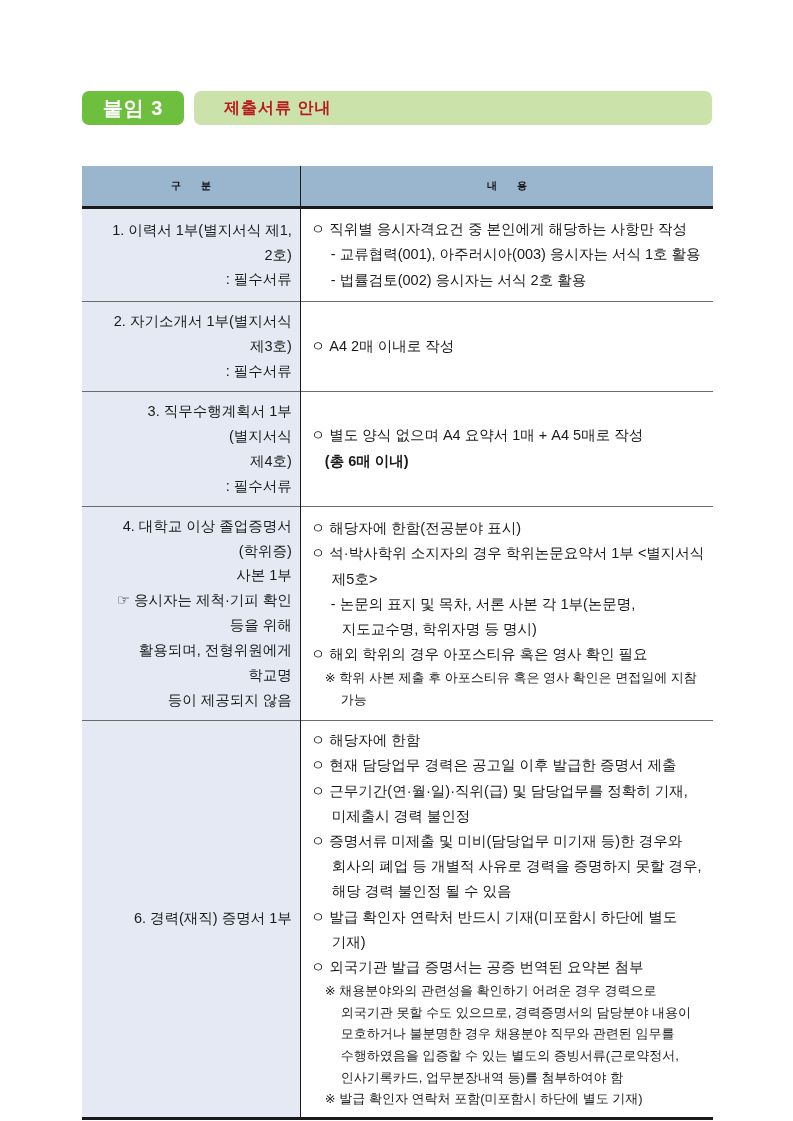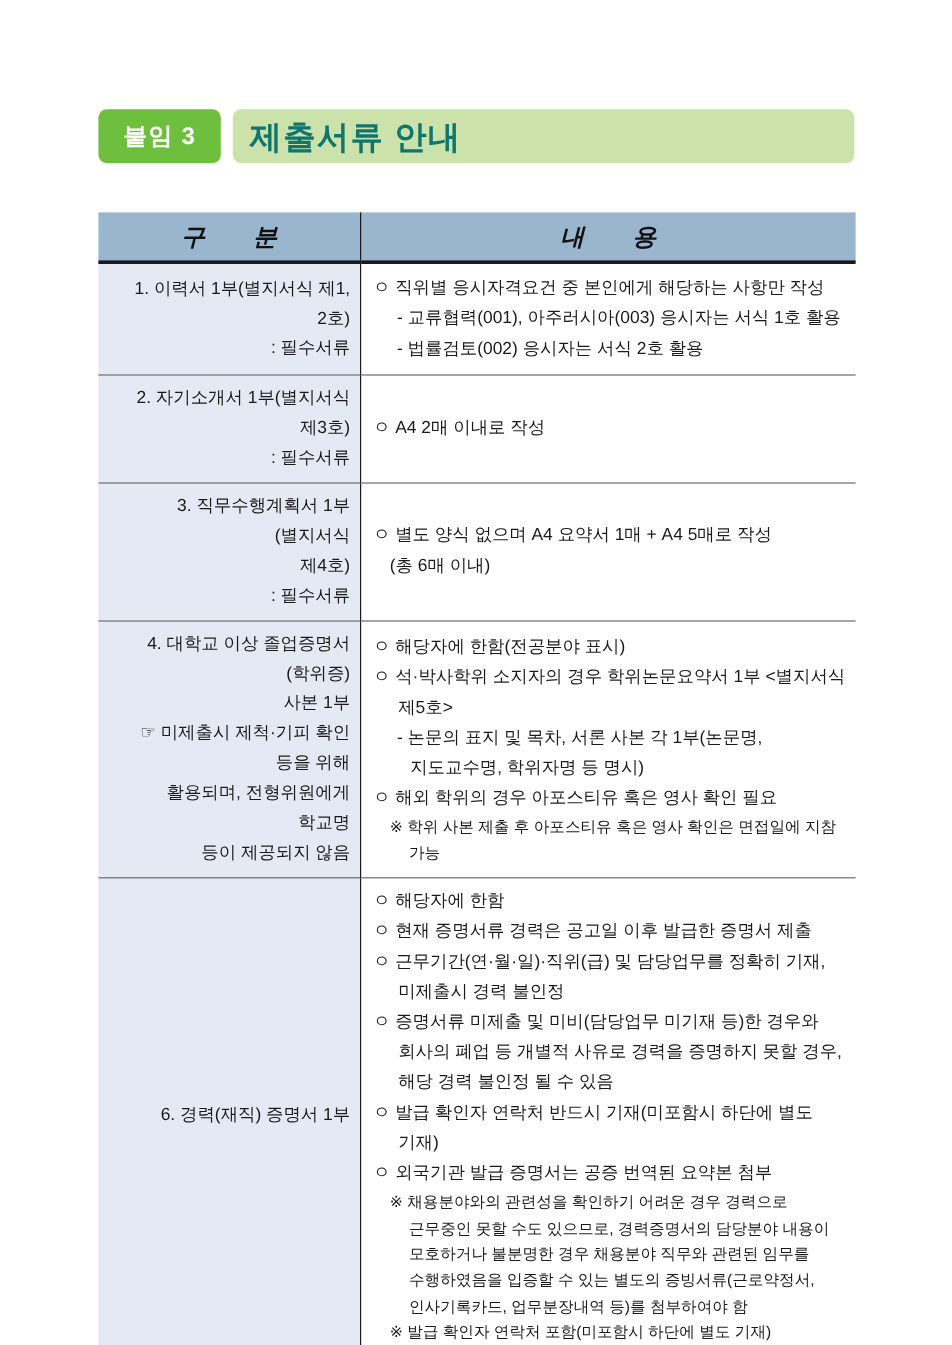--- a/index.html
+++ b/index.html
@@ -14,21 +14,21 @@
     font-family: "Liberation Sans", "DejaVu Sans", sans-serif;
     color: #1a1a1a;
     overflow: hidden;
   }
 
   
   .header-row {
     display: flex;
     align-items: stretch;
     margin: 91px 81px 0 82px;
-    height: 45px;
+    height: 34px;
     gap: 10px;
   }
   .badge {
     background: #6fbf3e;
     color: #ffffff;
     border-radius: 7px;
     width: 102px;
     flex: 0 0 102px;
     display: flex;
     align-items: center;
@@ -36,49 +36,48 @@
     font-size: 20px;
     font-weight: bold;
     letter-spacing: 1px;
   }
   .title-box {
     background: #cbe2ab;
     border-radius: 7px;
     flex: 1 1 auto;
     display: flex;
     align-items: center;
-    padding-left: 14px;
-    font-size: 27px;
+    padding-left: 30px;
+    font-size: 16px;
     font-weight: bold;
-    color: #0f766e;
+    color: #b91c1c;
     letter-spacing: 1px;
   }
 
   
   table.doc-table {
     border-collapse: collapse;
     table-layout: fixed;
     width: 631px;
     margin: 41px 0 0 82px;
     font-size: 14.5px;
   }
   col.c-cat  { width: 34.6%; }
   col.c-body { width: 65.4%; }
 
   thead th {
     background: #9ab5ce;
     height: 40px;
-    font-size: 20px;
+    font-size: 10px;
     font-weight: bold;
     color: #111111;
     text-align: center;
     vertical-align: middle;
     border-bottom: 3px solid #1a1a1a;
     padding: 0;
-    font-style: italic;
   }
   thead th.cat-head { border-right: 1.5px solid #1a1a1a; }
 
   tbody tr { border-bottom: 1.5px solid #6b6b6b; }
   tbody tr:last-child { border-bottom: 3px solid #1a1a1a; }
 
   
   tbody tr:nth-child(1) { height: 94px;  }
   tbody tr:nth-child(2) { height: 60px;  }
   tbody tr:nth-child(3) { height: 83px;  }
@@ -97,21 +96,21 @@
   .cat-line.indent-1 { padding-left: 14px; }
 
   td.content-cell {
     background: #ffffff;
     vertical-align: middle;
     padding: 7px 8px 7px 10px;
   }
   .item { line-height: 1.74; word-break: keep-all; }
   .item-circle { padding-left: 21px; text-indent: -21px; }
   .item-dash   { padding-left: 31px; text-indent: -11px; }
-  .item-cont   { padding-left: 14px; }
+  .item-cont   { padding-left: 14px; font-weight: bold; }
   .item-note   { padding-left: 30px; text-indent: -16px; font-size: 13px; line-height: 1.66; }
 </style>
 </head>
 <body>
 
 <div class="header-row">
   <div class="badge">붙임 3</div>
   <div class="title-box">제출서류 안내</div>
 </div>
 
@@ -155,41 +154,41 @@
         </td>
         <td class="content-cell">
           <div class="item item-circle">ㅇ 별도 양식 없으며 A4 요약서 1매 + A4 5매로 작성</div>
           <div class="item item-cont">(총 6매 이내)</div>
         </td>
       </tr>
       <tr>
         <td class="cat-cell">
           <div class="cat-line indent-0">4. 대학교 이상 졸업증명서(학위증)</div>
           <div class="cat-line indent-1">사본 1부</div>
-          <div class="cat-line indent-0">☞ 미제출시 제척·기피 확인 등을 위해</div>
+          <div class="cat-line indent-0">☞ 응시자는 제척·기피 확인 등을 위해</div>
           <div class="cat-line indent-1">활용되며, 전형위원에게 학교명</div>
           <div class="cat-line indent-1">등이 제공되지 않음</div>
         </td>
         <td class="content-cell">
           <div class="item item-circle">ㅇ 해당자에 한함(전공분야 표시)</div>
           <div class="item item-circle">ㅇ 석·박사학위 소지자의 경우 학위논문요약서 1부 &lt;별지서식 제5호&gt;</div>
           <div class="item item-dash">- 논문의 표지 및 목차, 서론 사본 각 1부(논문명, 지도교수명, 학위자명 등 명시)</div>
           <div class="item item-circle">ㅇ 해외 학위의 경우 아포스티유 혹은 영사 확인 필요</div>
           <div class="item item-note">※ 학위 사본 제출 후 아포스티유 혹은 영사 확인은 면접일에 지참 가능</div>
         </td>
       </tr>
       <tr>
         <td class="cat-cell">
           <div class="cat-line indent-0">6. 경력(재직) 증명서 1부</div>
         </td>
         <td class="content-cell">
           <div class="item item-circle">ㅇ 해당자에 한함</div>
-          <div class="item item-circle">ㅇ 현재 증명서류 경력은 공고일 이후 발급한 증명서 제출</div>
+          <div class="item item-circle">ㅇ 현재 담당업무 경력은 공고일 이후 발급한 증명서 제출</div>
           <div class="item item-circle">ㅇ 근무기간(연·월·일)·직위(급) 및 담당업무를 정확히 기재, 미제출시 경력 불인정</div>
           <div class="item item-circle">ㅇ 증명서류 미제출 및 미비(담당업무 미기재 등)한 경우와 회사의 폐업 등 개별적 사유로 경력을 증명하지 못할 경우, 해당 경력 불인정 될 수 있음</div>
           <div class="item item-circle">ㅇ 발급 확인자 연락처 반드시 기재(미포함시 하단에 별도 기재)</div>
           <div class="item item-circle">ㅇ 외국기관 발급 증명서는 공증 번역된 요약본 첨부</div>
-          <div class="item item-note">※ 채용분야와의 관련성을 확인하기 어려운 경우 경력으로 근무중인 못할 수도 있으므로, 경력증명서의 담당분야 내용이 모호하거나 불분명한 경우 채용분야 직무와 관련된 임무를 수행하였음을 입증할 수 있는 별도의 증빙서류(근로약정서, 인사기록카드, 업무분장내역 등)를 첨부하여야 함</div>
+          <div class="item item-note">※ 채용분야와의 관련성을 확인하기 어려운 경우 경력으로 외국기관 못할 수도 있으므로, 경력증명서의 담당분야 내용이 모호하거나 불분명한 경우 채용분야 직무와 관련된 임무를 수행하였음을 입증할 수 있는 별도의 증빙서류(근로약정서, 인사기록카드, 업무분장내역 등)를 첨부하여야 함</div>
           <div class="item item-note">※ 발급 확인자 연락처 포함(미포함시 하단에 별도 기재)</div>
         </td>
       </tr>
     </tbody>
 </table>
 
 </body></html>

